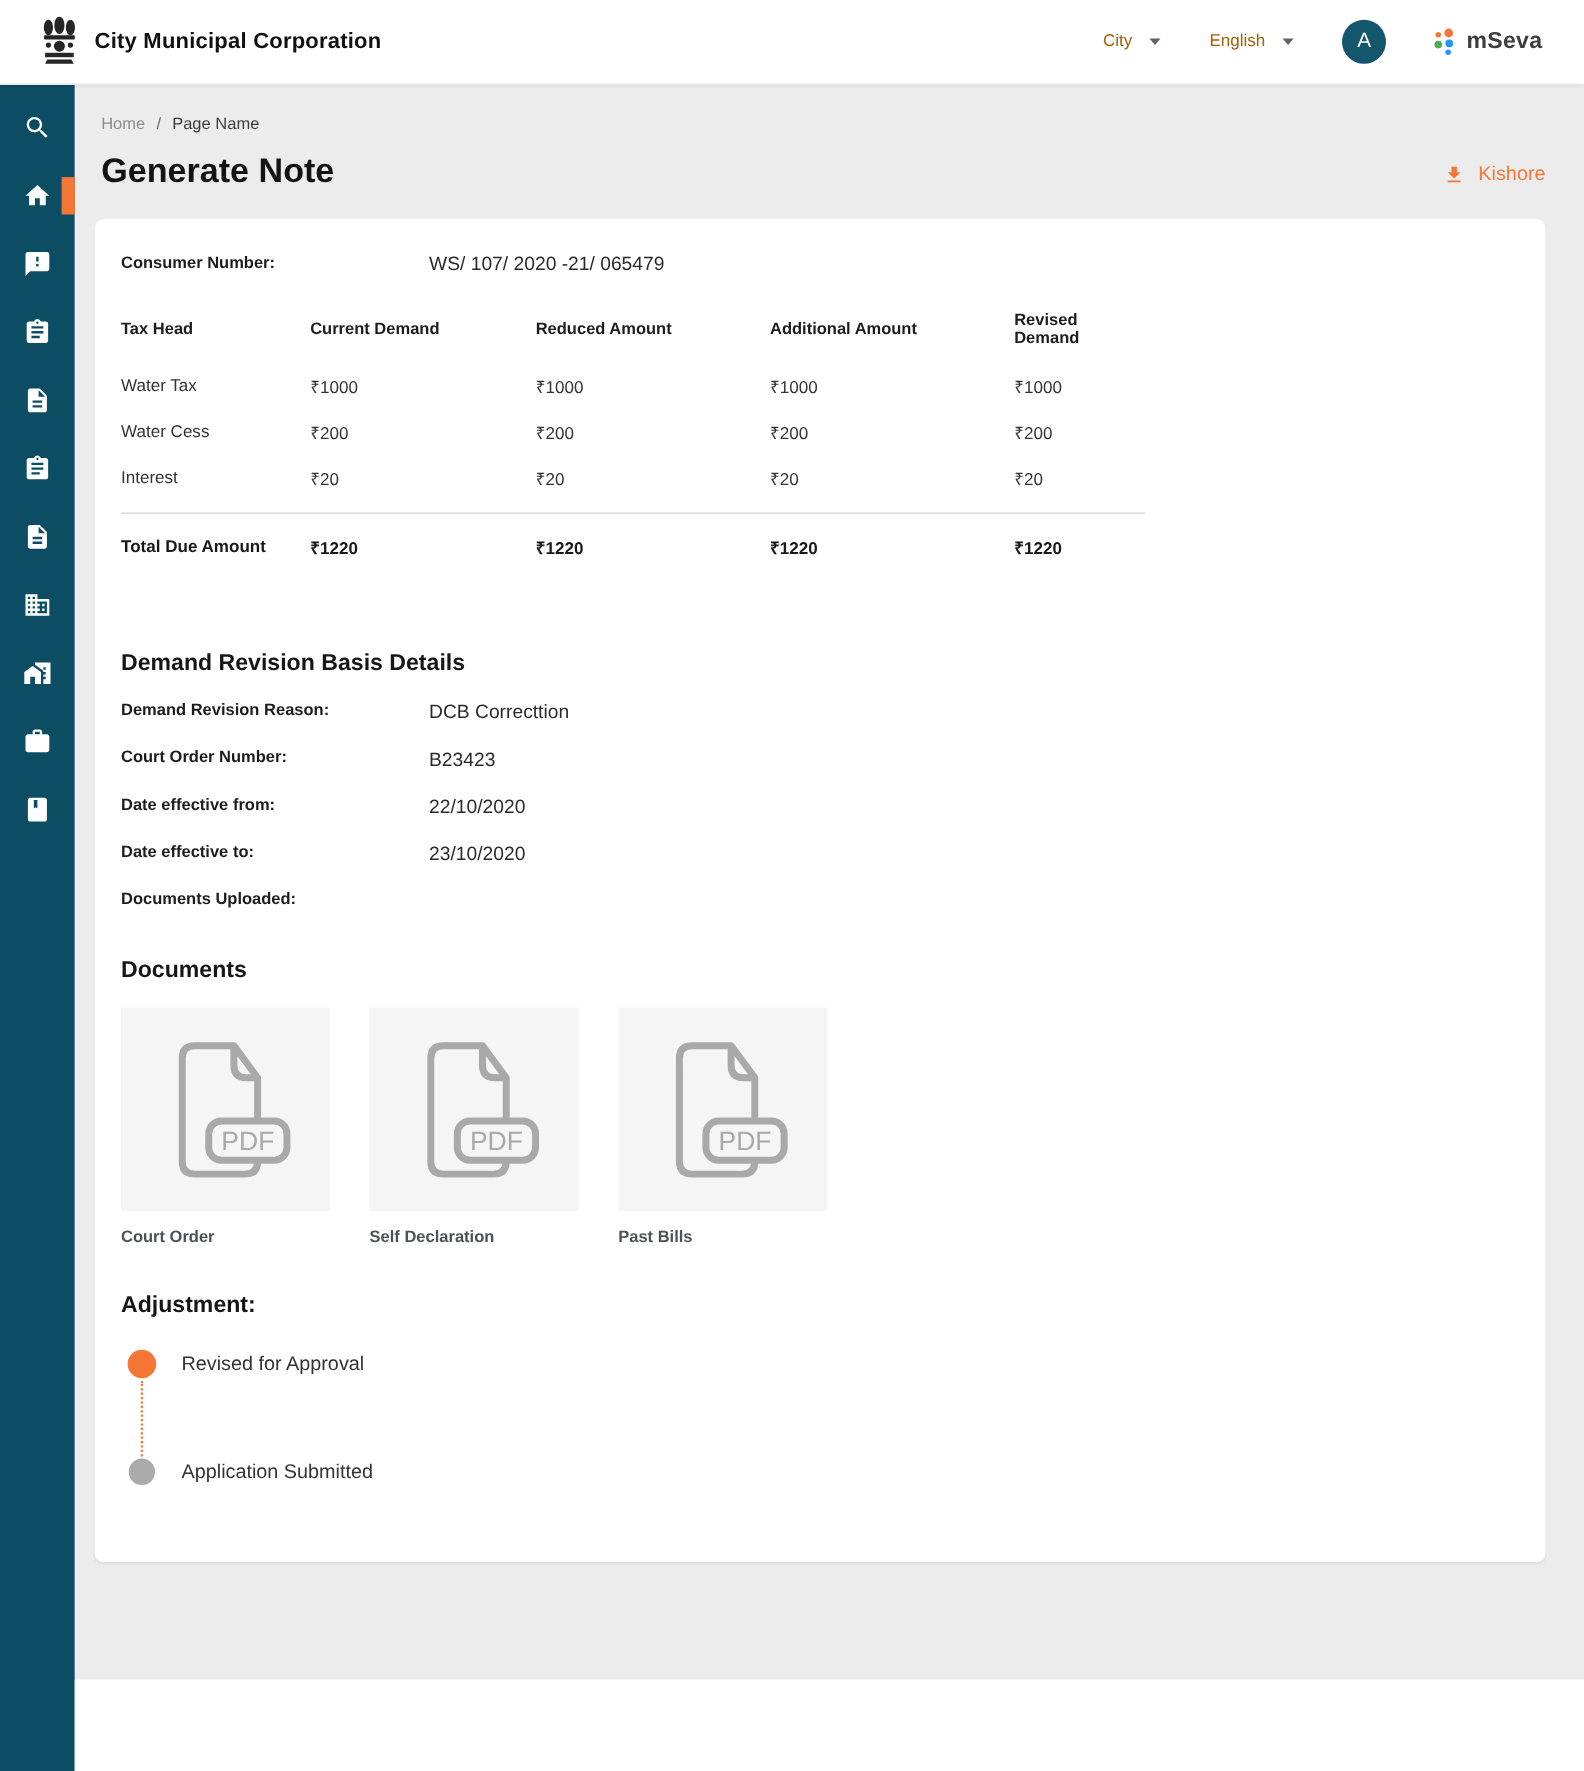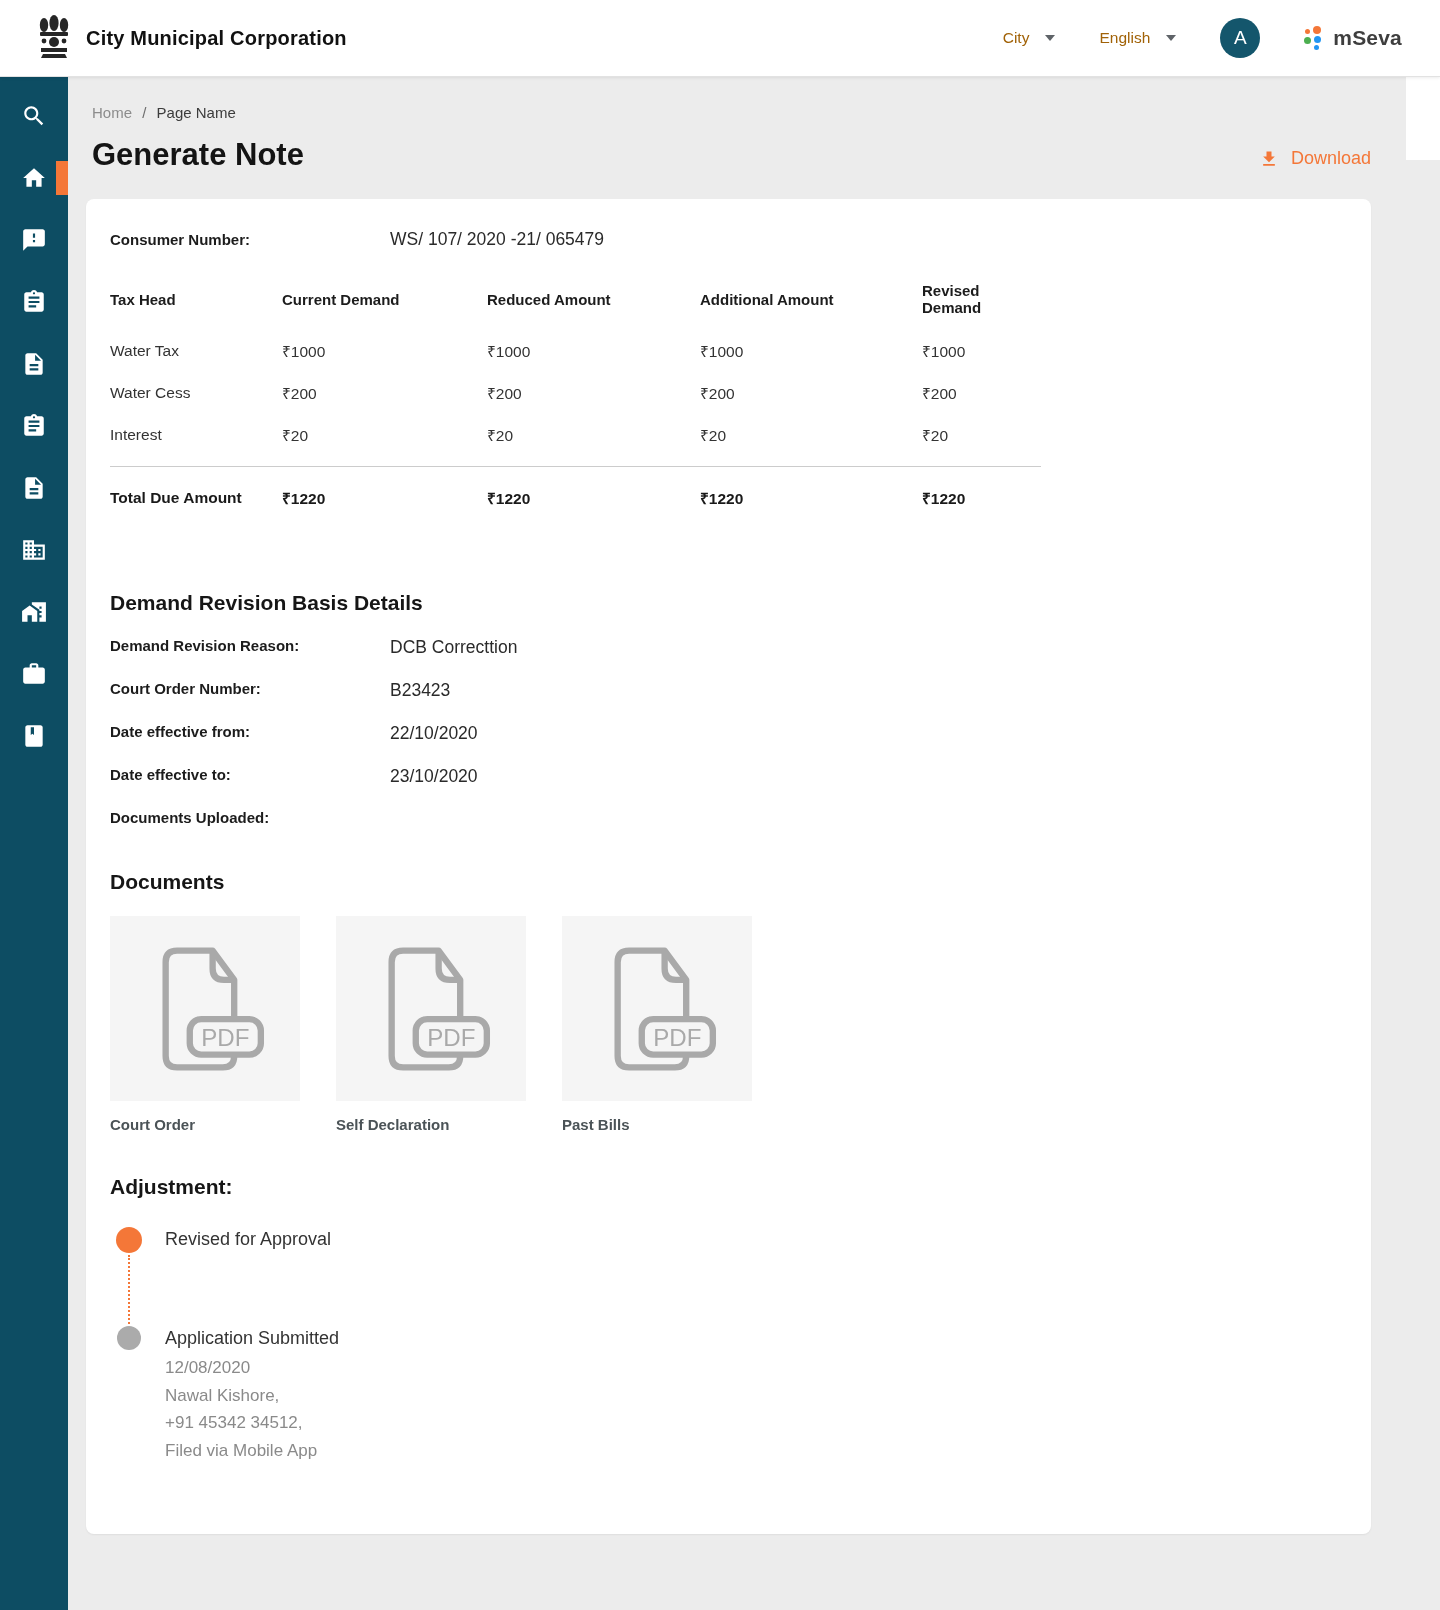--- a/index.html
+++ b/index.html
@@ -34,21 +34,21 @@
   .sidebar { width:68px; background:#0d4d63; flex:0 0 auto; padding-top:8px; }
   .side-item {
     height:62px; display:flex; align-items:center; justify-content:center;
     position:relative; cursor:pointer;
   }
   .side-item svg { width:26px; height:26px; fill:#fff; }
   .side-item.active::after {
     content:""; position:absolute; right:0; top:14px; width:12px; height:34px; background:#f47738;
   }
   
-  .main-col { flex:1; display:flex; flex-direction:row; background:#ececec; }
+  .main-col { flex:1; display:flex; flex-direction:column; background:#ececec; }
   .content { flex:1; padding:27px 35px 0 18px; }
   .breadcrumb { font-size:15px; padding-left:6px; }
   .crumb-home { color:#8c8c8c; cursor:pointer; }
   .crumb-sep { color:#6d6d6d; margin:0 6px; }
   .crumb-cur { color:#3c3c3c; }
   .title-row { display:flex; align-items:flex-end; justify-content:space-between; margin-top:16px; padding-left:6px; }
   .page-title { font-size:31px; font-weight:bold; color:#141414; }
   .download { display:flex; align-items:center; gap:12px; color:#f47738; font-size:18px; cursor:pointer; padding-bottom:4px; }
   .download svg { width:20px; height:20px; fill:#f47738; }
   
@@ -207,21 +207,21 @@
         <span class="crumb-sep">/</span>
         <span class="crumb-cur">Page Name</span>
       </div>
 
       <div class="title-row">
         <h1 class="page-title">Generate Note</h1>
         <div class="download">
           <svg viewBox="0 0 24 24">
               <path d="M19 9h-4V3H9v6H5l7 7 7-7zM5 18v2h14v-2H5z"></path>
             </svg>
-          <span>Download</span>
+          <span>Kishore</span>
         </div>
       </div>
 
       <div class="card">
 
         <div class="kv consumer-row">
           <div class="k">Consumer Number:</div>
           <div class="v">WS/ 107/ 2020 -21/ 065479</div>
         </div>
 
@@ -339,26 +339,20 @@
             <div>
               <div class="tl-label">Revised for Approval</div>
             </div>
           </div>
           <div class="tl-step">
             <div class="tl-dot-col">
               <span class="tl-dot done"></span>
             </div>
             <div>
               <div class="tl-label">Application Submitted</div>
-              <div class="tl-details">
-                <div>12/08/2020</div>
-                <div>Nawal Kishore,</div>
-                <div>+91 45342 34512,</div>
-                <div>Filed via Mobile App</div>
-              </div>
             </div>
           </div>
         </div>
 
       </div>
     </div>
 
     <div class="footer">
       
     </div>

